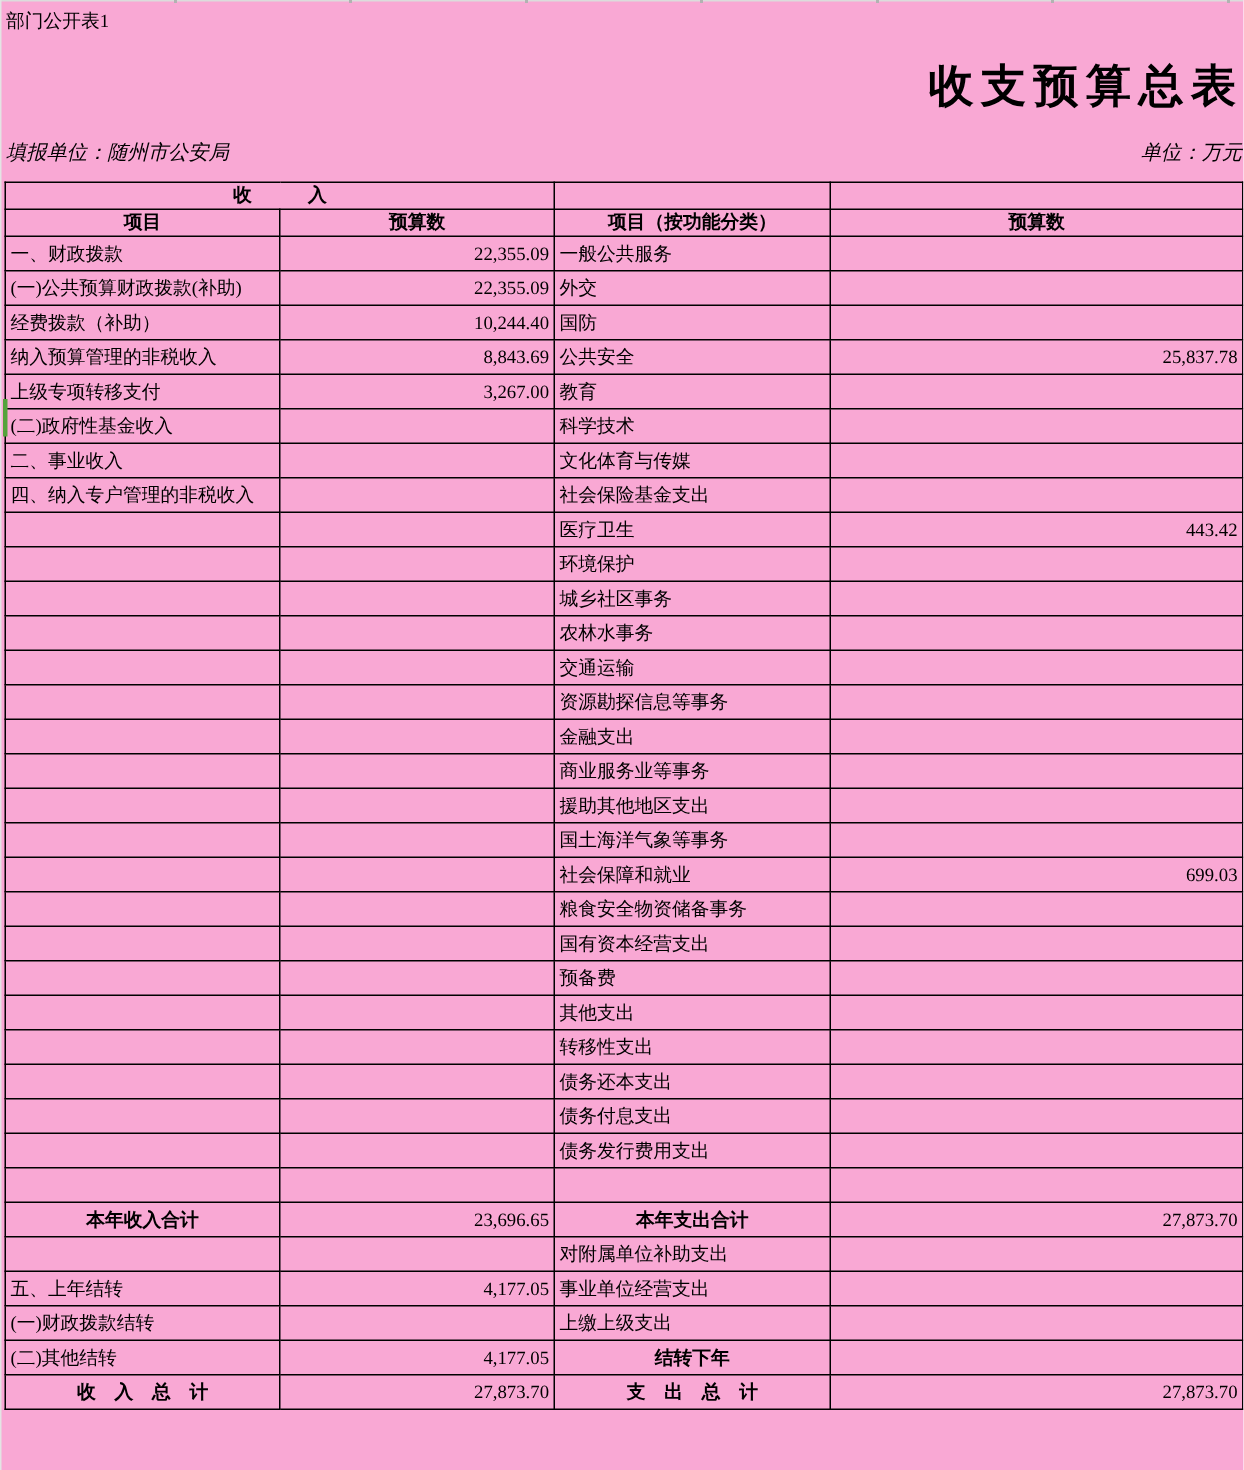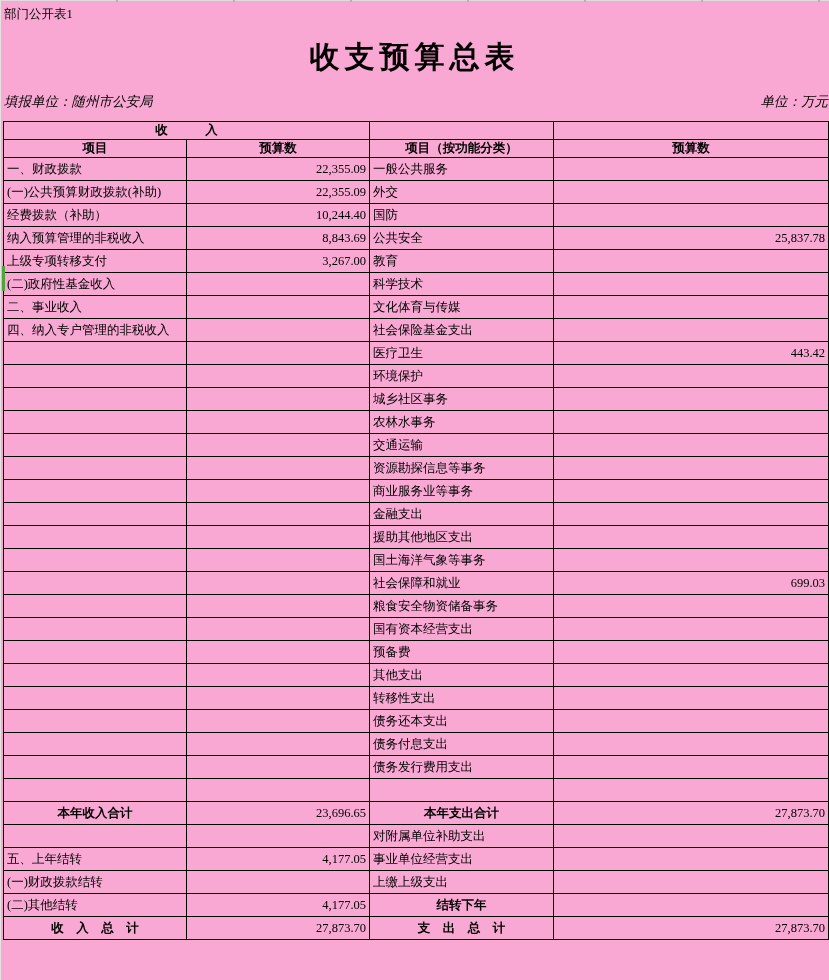--- a/index.html
+++ b/index.html
@@ -6,21 +6,21 @@
   body{width:829px;height:980px;font-family:"Liberation Serif","DejaVu Serif",serif;color:#000;}
   .page{position:relative;width:829px;height:980px;background:#f9a8d4;overflow:hidden;}
 
   
   .topline{position:absolute;top:0;left:0;width:829px;height:1px;background:#dcdcdc;}
   .topticks{position:absolute;top:0;left:1px;width:827px;height:2px;
             background:repeating-linear-gradient(90deg,transparent 0 115px,#b2b2b2 115px 117px);}
   .leftline{position:absolute;top:0;left:0;width:1px;height:980px;background:#e4e4e4;}
 
   .doc-label{position:absolute;top:6px;left:4px;font-size:12.5px;white-space:nowrap;}
-  .title{position:absolute;top:37px;left:0;width:829px;text-align:center;
+  .title{position:absolute;top:37px;left:0;width:829px;text-align:right;
          font-size:30px;font-weight:bold;letter-spacing:5px;white-space:nowrap;}
   .meta{position:absolute;top:93px;left:4px;width:824px;display:flex;
         justify-content:space-between;font-size:13.5px;font-style:italic;}
 
   table.budget{position:absolute;top:121px;left:3px;width:825px;
         border-collapse:collapse;table-layout:fixed;font-size:12.5px;}
   table.budget td{border:1px solid #000;padding:0 3px;height:22px;
         overflow:hidden;white-space:nowrap;vertical-align:middle;}
   tr.h1 td{height:14px;}
   tr.h2 td{height:13px;}
@@ -149,27 +149,27 @@
         </tr>
         <tr>
           <td class="ls-n0"></td>
           <td class="val"></td>
           <td>资源勘探信息等事务</td>
           <td class="val"></td>
         </tr>
         <tr>
           <td class="ls-n0"></td>
           <td class="val"></td>
+          <td>金融支出</td>
+          <td class="val"></td>
+        </tr>
+        <tr>
+          <td class="ls-n0"></td>
+          <td class="val"></td>
           <td>商业服务业等事务</td>
-          <td class="val"></td>
-        </tr>
-        <tr>
-          <td class="ls-n0"></td>
-          <td class="val"></td>
-          <td>金融支出</td>
           <td class="val"></td>
         </tr>
         <tr>
           <td class="ls-n0"></td>
           <td class="val"></td>
           <td>援助其他地区支出</td>
           <td class="val"></td>
         </tr>
         <tr>
           <td class="ls-n0"></td>

